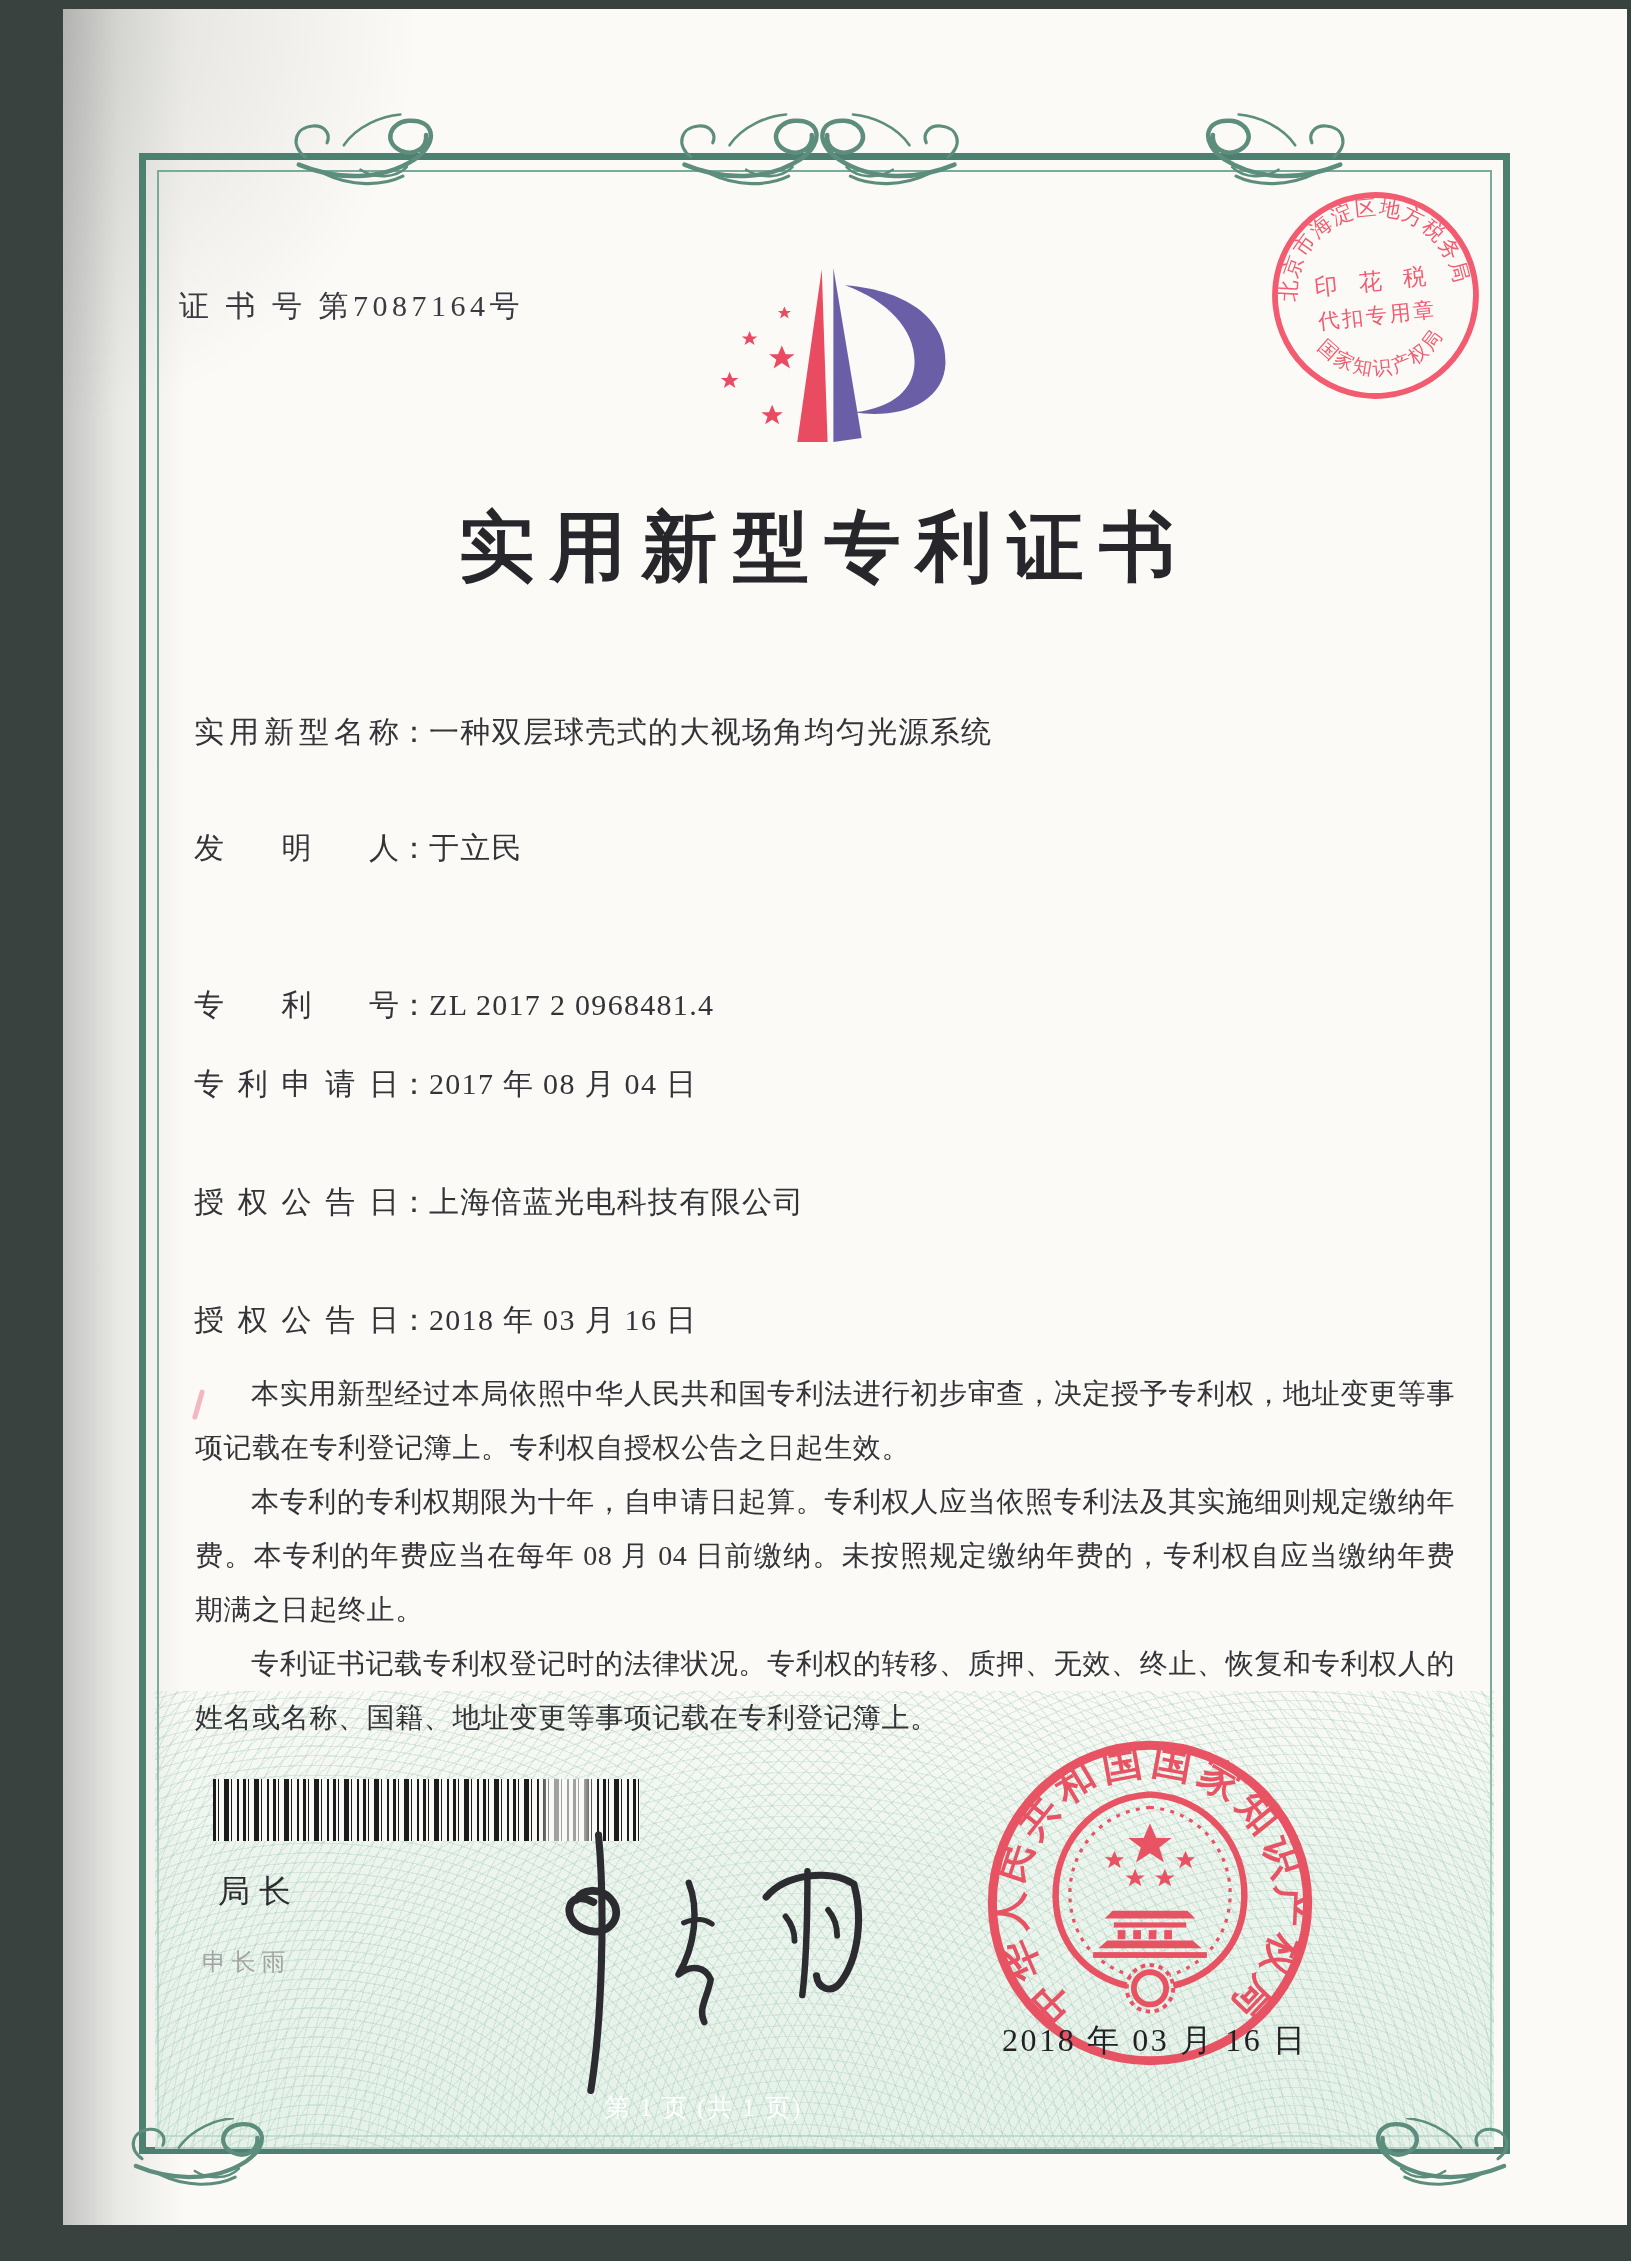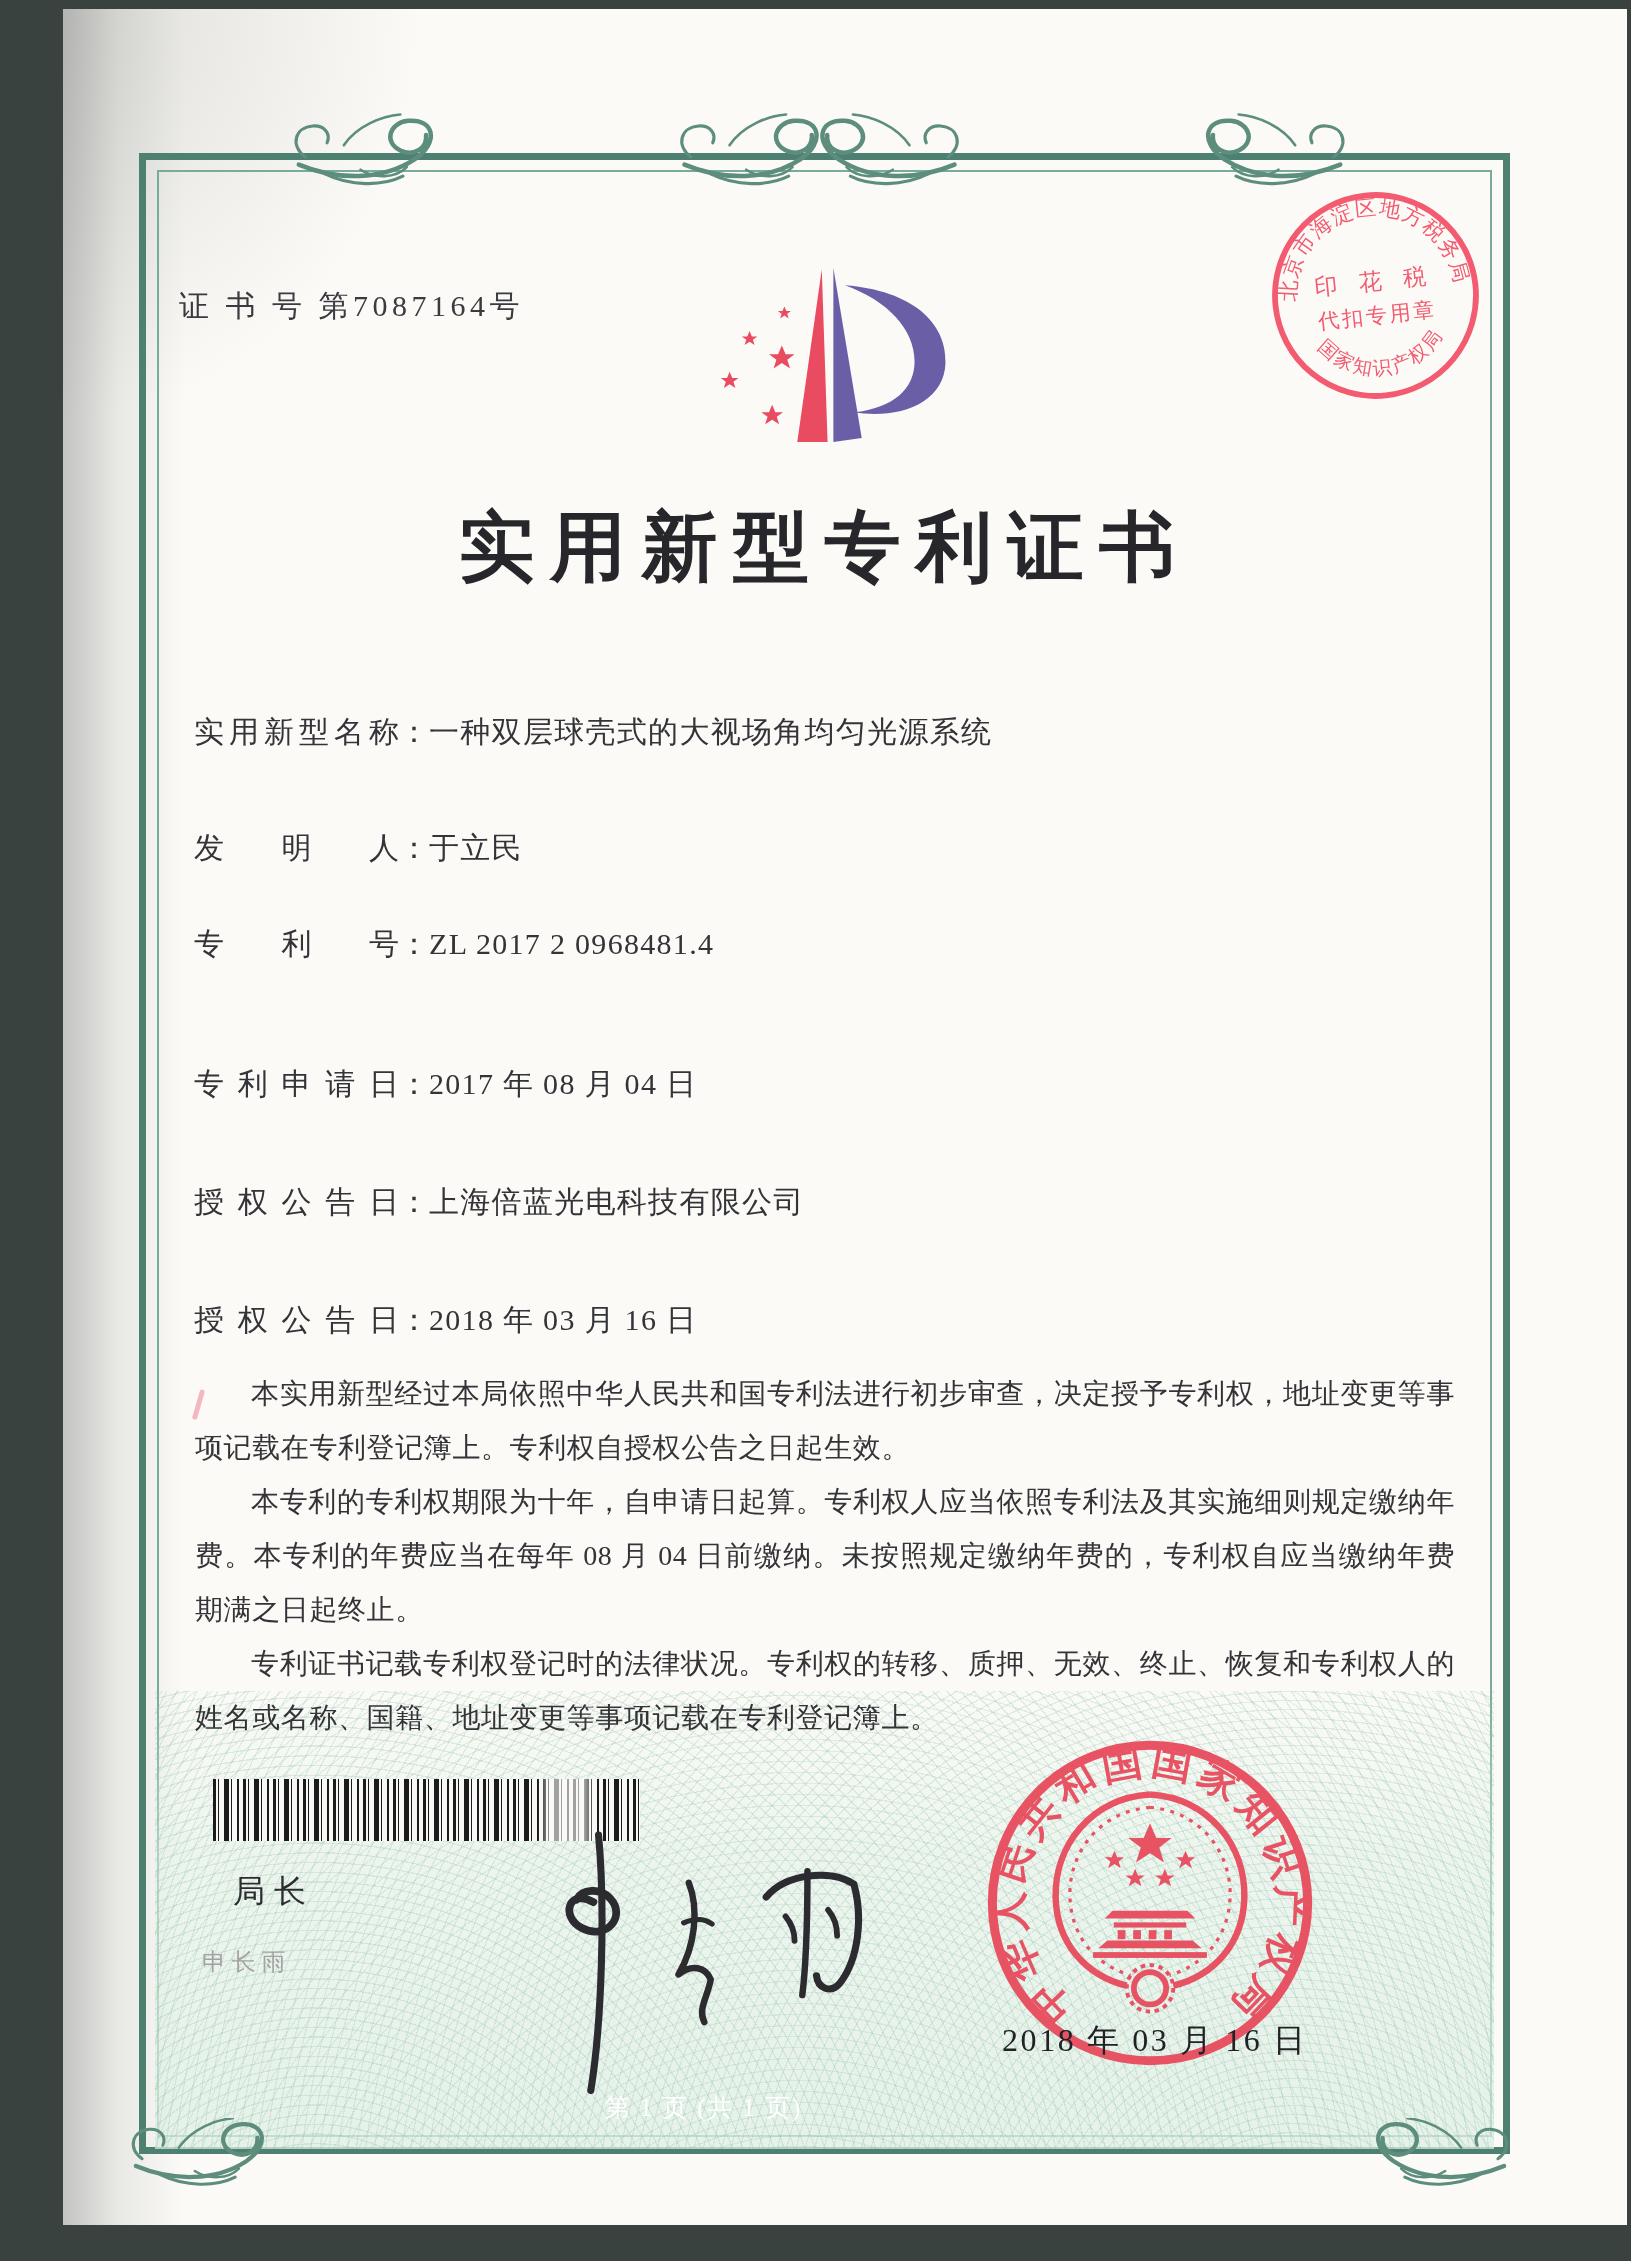--- a/index.html
+++ b/index.html
@@ -71,21 +71,21 @@
     position:absolute;left:213px;top:1779px;width:427px;height:62px;
     background-image:
       linear-gradient(90deg, rgba(255,255,255,0) 0 76%, rgba(250,250,248,.6) 79% 87%, rgba(255,255,255,0) 90%),
       repeating-linear-gradient(90deg,
         #1b1b1b 0 3.2px,  #f8f8f6 3.2px 5.2px,
         #1b1b1b 5.2px 6.5px, #f8f8f6 6.5px 11px,
         #1b1b1b 11px 16px, #f8f8f6 16px 18px,
         #1b1b1b 18px 19.4px, #f8f8f6 19.4px 24px,
         #1b1b1b 24px 26px, #f8f8f6 26px 30px);
   }
-  .director-title{position:absolute;left:218px;top:1870px;font-size:32px;letter-spacing:9px;color:#2c2c31;margin-left:15px;}
+  .director-title{position:absolute;left:218px;top:1870px;font-size:32px;letter-spacing:9px;color:#2c2c31;}
   .director-name{position:absolute;left:202px;top:1946px;font-size:24px;letter-spacing:5.8px;color:#a3a3a3;}
   .signature{position:absolute;left:516px;top:1826px;}
   .sig-stroke{stroke:#2b2b30;fill:none;stroke-linecap:round;stroke-linejoin:round;}
   .tax-stamp{position:absolute;left:1266px;top:186px;transform:rotate(-6deg);opacity:.93;}
   .stamp-stroke{stroke:var(--stamp_red);fill:none;}
   .stamp-fill{fill:var(--stamp_red);}
   .main-seal{position:absolute;left:982px;top:1735px;opacity:.94;}
   .seal-stroke{stroke:var(--seal_red);fill:none;}
   .seal-fill{fill:var(--seal_red);}
   .issue-date{position:absolute;left:1002px;top:2019px;font-size:32px;letter-spacing:2.6px;color:#222226;z-index:6;}
@@ -166,21 +166,21 @@
   </svg>
 
   <div class="title">实用新型专利证书</div>
 
   <div class="field-row" style="top:828px">
     <span class="flabel">发明人</span><span>：</span><span class="fvalue">于立民</span>
   </div>
   <div class="field-row" style="top:712px">
     <span class="flabel">实用新型名称</span><span>：</span><span class="fvalue">一种双层球壳式的大视场角均匀光源系统</span>
   </div>
-  <div class="field-row" style="top:924px">
+  <div class="field-row" style="top:985px">
     <span class="flabel">专利号</span><span>：</span><span class="fvalue">ZL 2017 2 0968481.4</span>
   </div>
   <div class="field-row" style="top:1064px">
     <span class="flabel">专利申请日</span><span>：</span><span class="fvalue">2017 年 08 月 04 日</span>
   </div>
   <div class="field-row" style="top:1182px">
     <span class="flabel">授权公告日</span><span>：</span><span class="fvalue">上海倍蓝光电科技有限公司</span>
   </div>
   <div class="field-row" style="top:1300px">
     <span class="flabel">授权公告日</span><span>：</span><span class="fvalue">2018 年 03 月 16 日</span>

